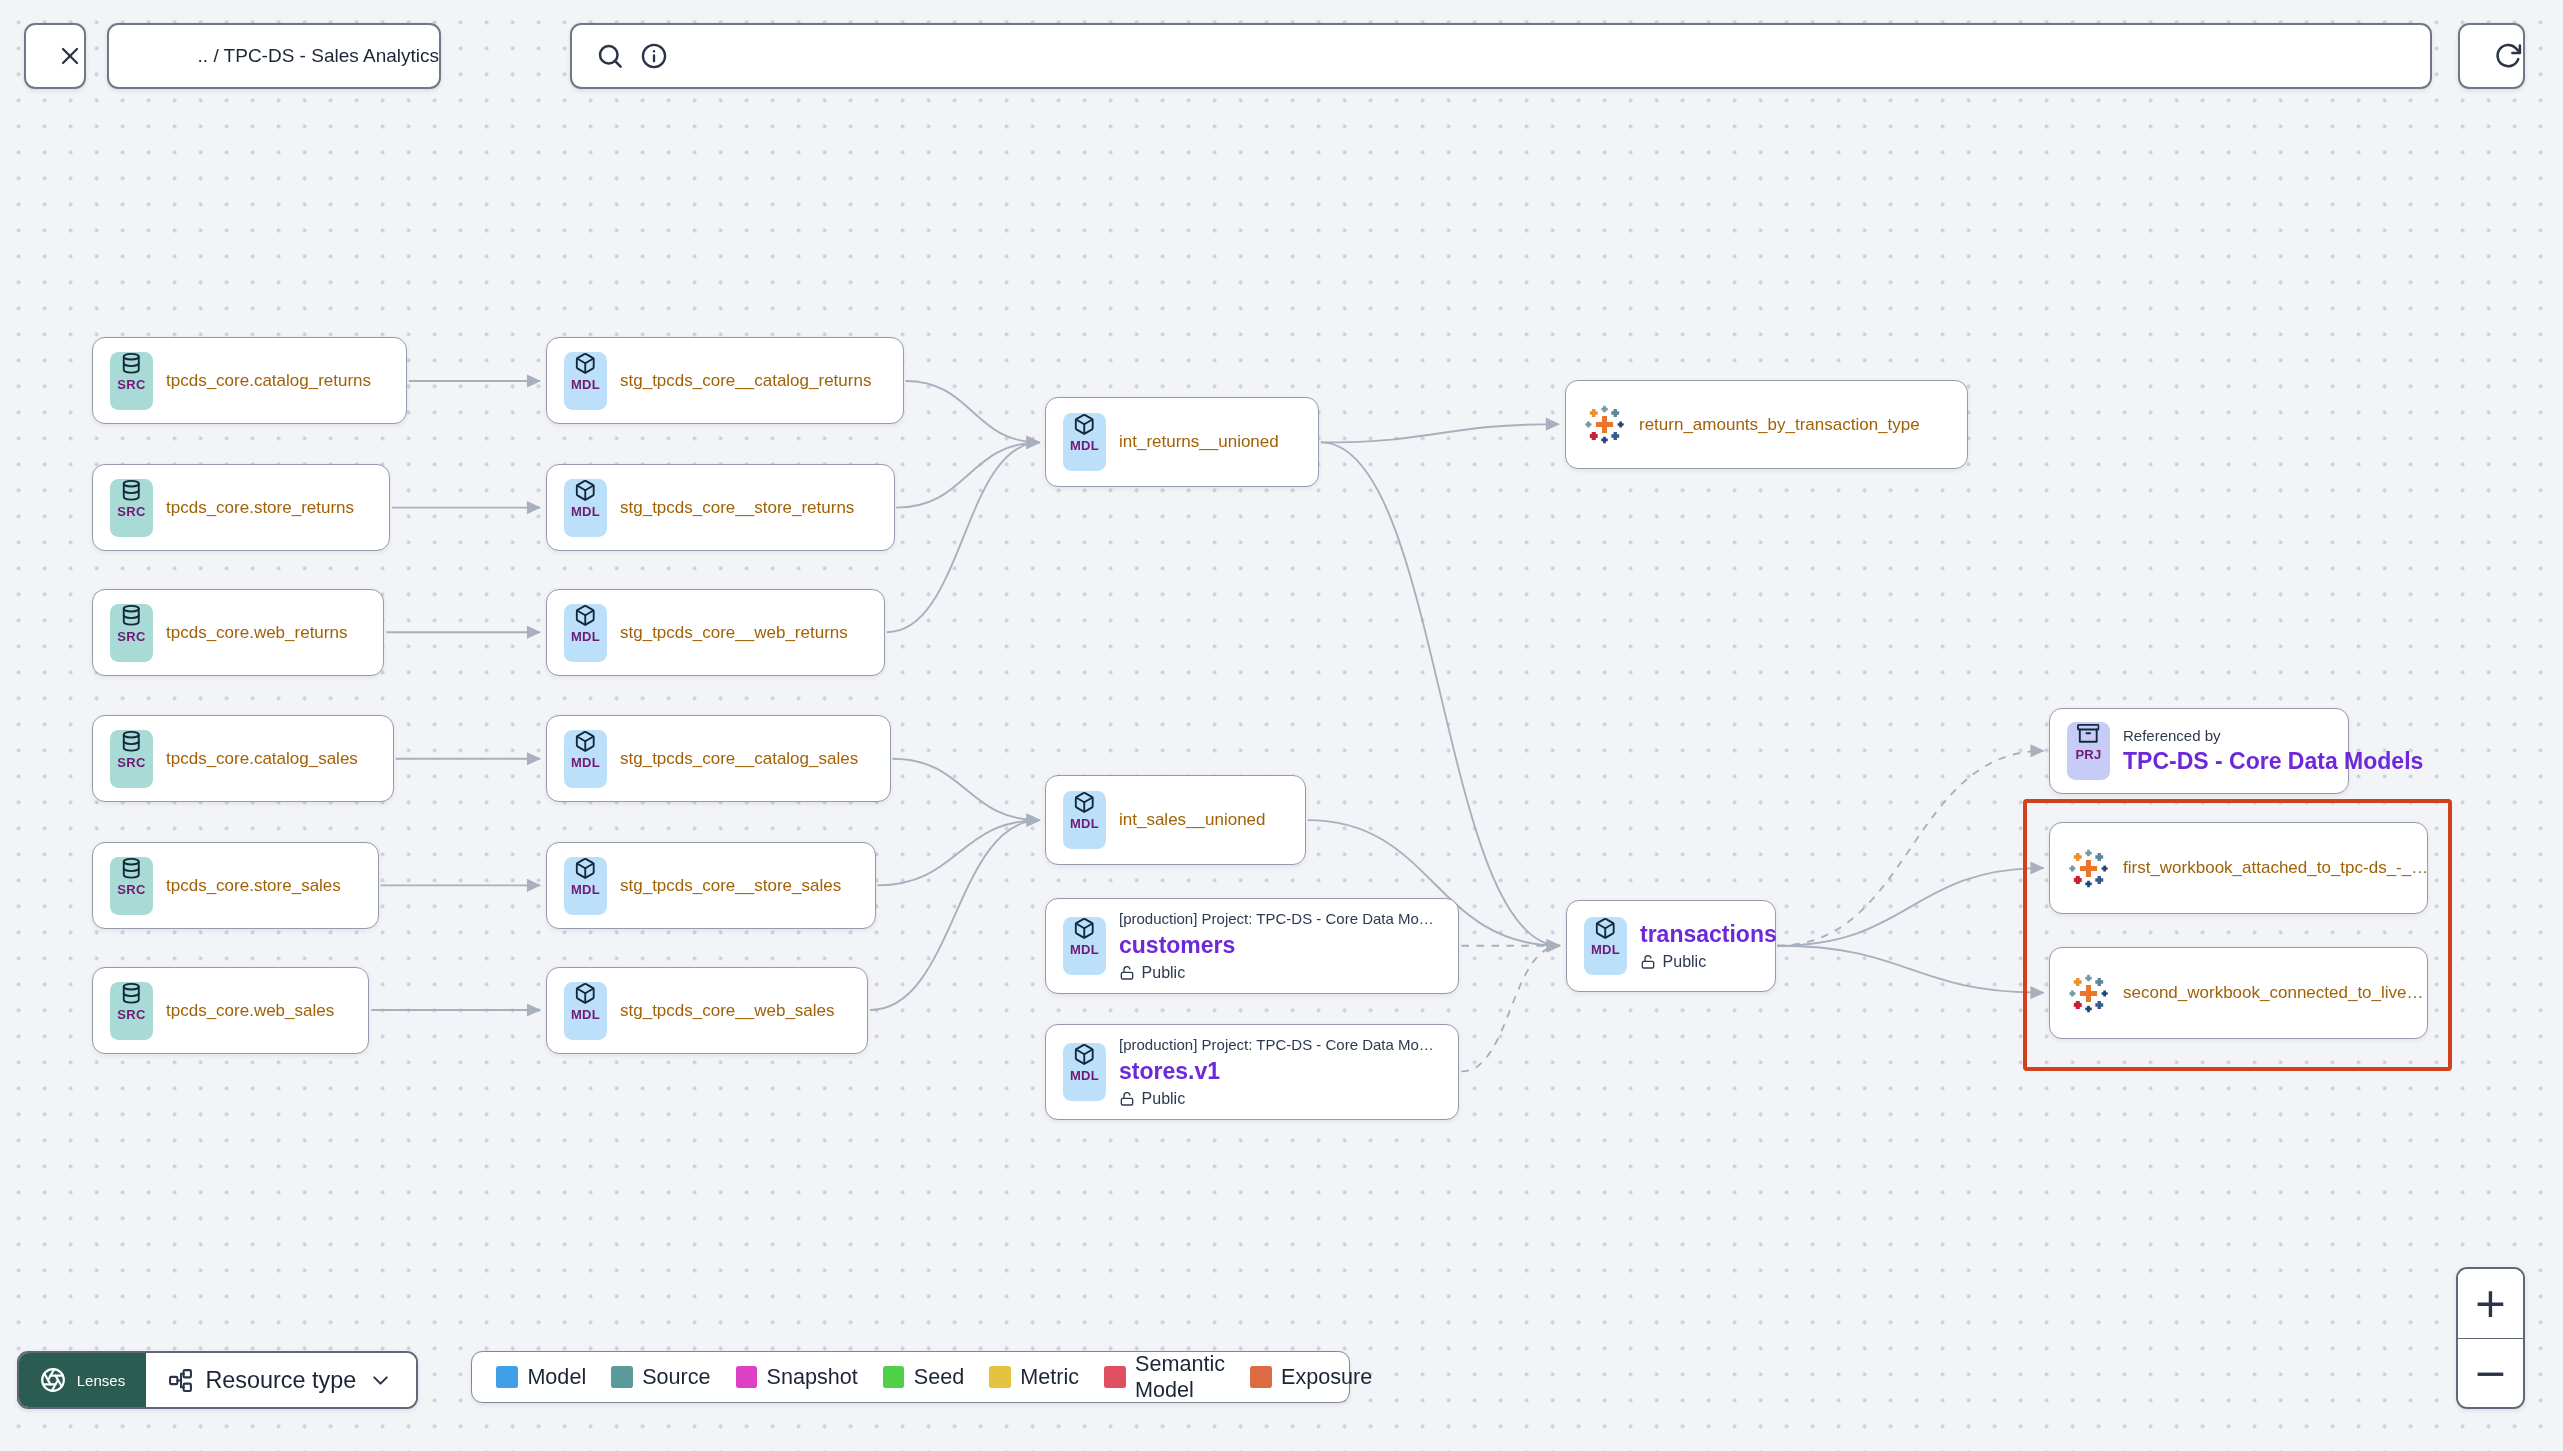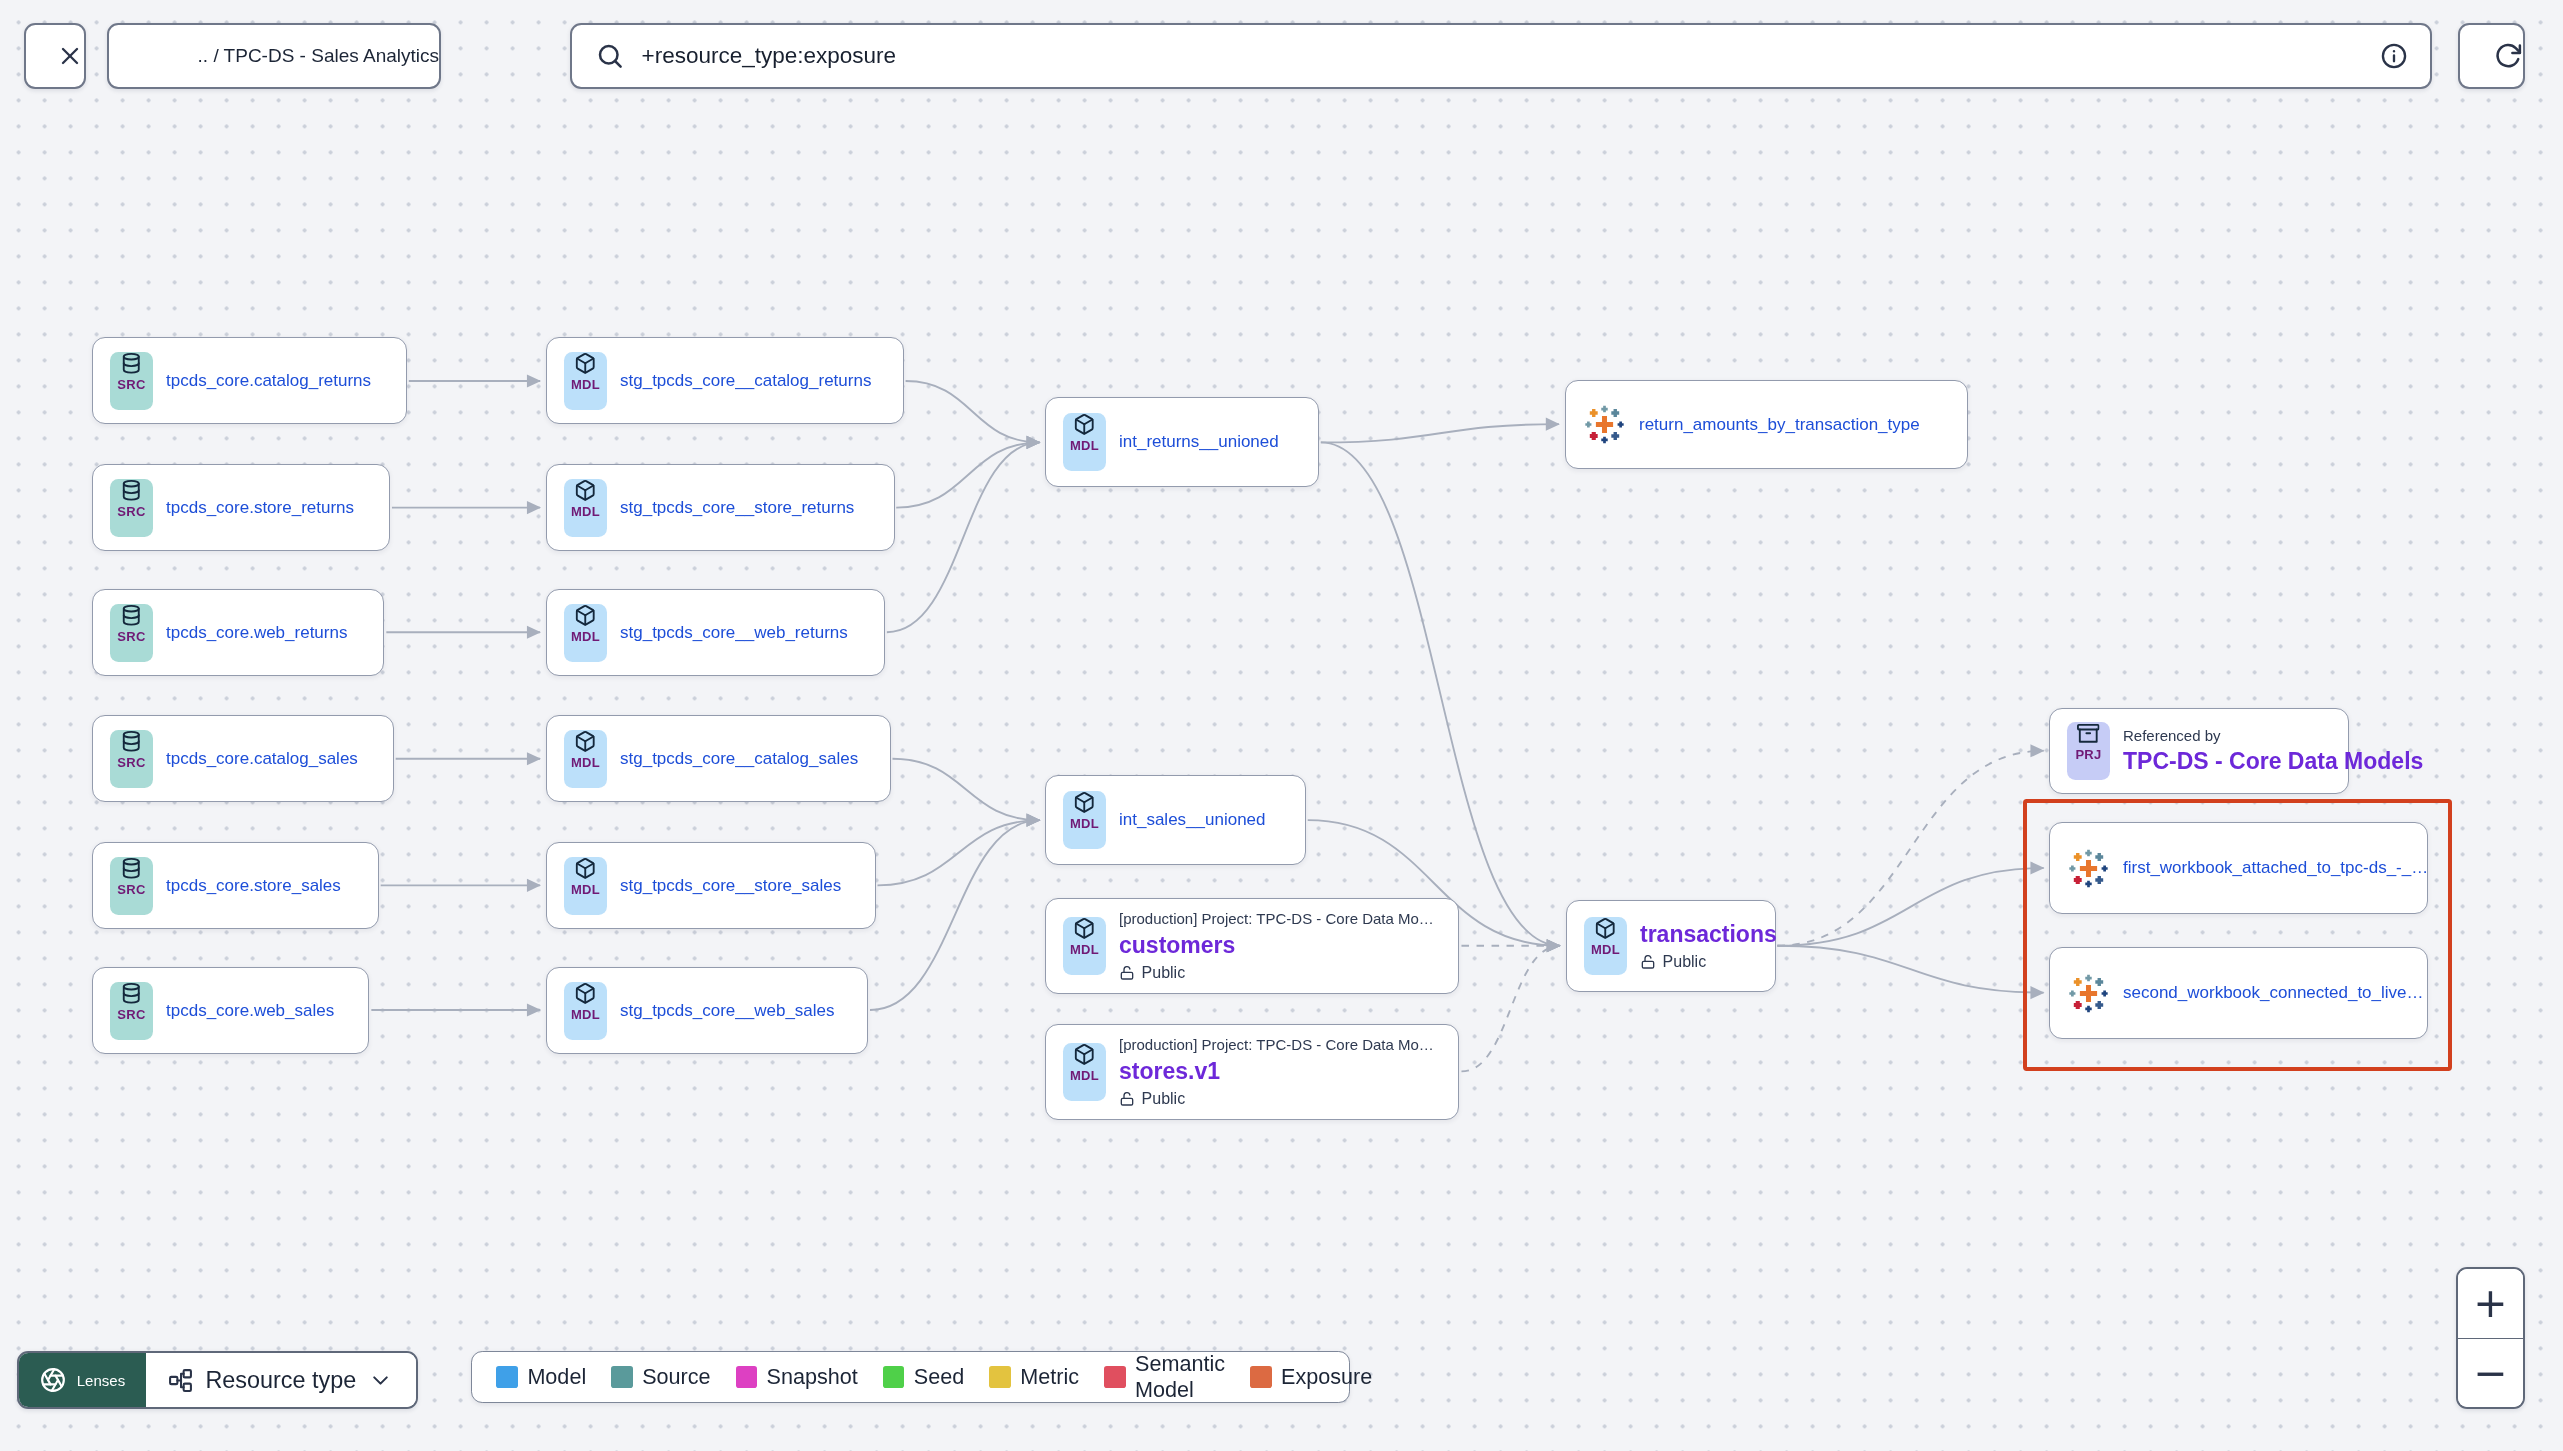--- a/index.html
+++ b/index.html
@@ -35,21 +35,21 @@
     box-shadow:0 1.9px 5.6px rgba(25,35,60,.07);cursor:pointer;
   }
   .badge{width:43px;height:58px;border-radius:8.4px;flex:none;display:flex;flex-direction:column;
     align-items:center;justify-content:flex-start;gap:2.8px;color:#701a75;}
   .badge svg{width:22.5px;height:22.5px;stroke:#14283C;fill:none;stroke-width:2;
     stroke-linecap:round;stroke-linejoin:round;}
   .badge .btxt{font-size:13px;font-weight:700;letter-spacing:0.3px;}
   .badge.b-SRC{background:#A9DBD6;} .badge.b-MDL{background:#BCE0FA;} .badge.b-PRJ{background:#C6CCF6;}
   .tbl-ic{width:43px;height:43px;flex:none;}
   .ncol{display:flex;flex-direction:column;gap:4.7px;min-width:0;}
-  .nlabel{font-size:17px;white-space:nowrap;color:#1d4ed8;}
+  .nlabel{font-size:17px;white-space:nowrap;color:#a16207;}
   .ntitle{font-size:23px;font-weight:700;white-space:nowrap;color:#6d28d9;}
   .nmeta{font-size:15px;color:#2E3950;white-space:nowrap;}
   .naccess{font-size:16px;color:#2E3950;display:flex;align-items:center;gap:6.6px;}
   .naccess svg{width:16px;height:16px;stroke:#2E3950;fill:none;stroke-width:2;
     stroke-linecap:round;stroke-linejoin:round;}
   #highlight-rect{position:absolute;border:4.7px solid #D2401E;border-radius:3.7px;
     pointer-events:none;box-sizing:border-box;}
   
   #lens-group{position:absolute;left:17px;top:1351px;height:58px;display:flex;
     border:2.3px solid #5F6879;border-radius:11.2px;overflow:hidden;background:#fff;
@@ -434,21 +434,20 @@
       <use href="#sym-close-icon"></use>
     </svg>
 </div>
 <div class="topbtn" id="breadcrumb">
   <span>.. / TPC-DS - Sales Analytics</span>
 </div>
 <div class="topbtn" id="searchbox">
   <svg class="icn" width="30" height="30" viewBox="0 0 32 32">
       <use href="#sym-search-icon"></use>
     </svg>
-  <input id="search-input" type="text" value="+resource_type:exposure" style="">
   <svg class="icn" width="28" height="28" viewBox="0 0 30 30">
       <use href="#sym-info-icon"></use>
     </svg>
 </div>
 <div class="topbtn" id="refresh-btn">
   <svg class="icn" width="30" height="30" viewBox="0 0 32 32">
       <use href="#sym-refresh-icon"></use>
     </svg>
 </div>
 

